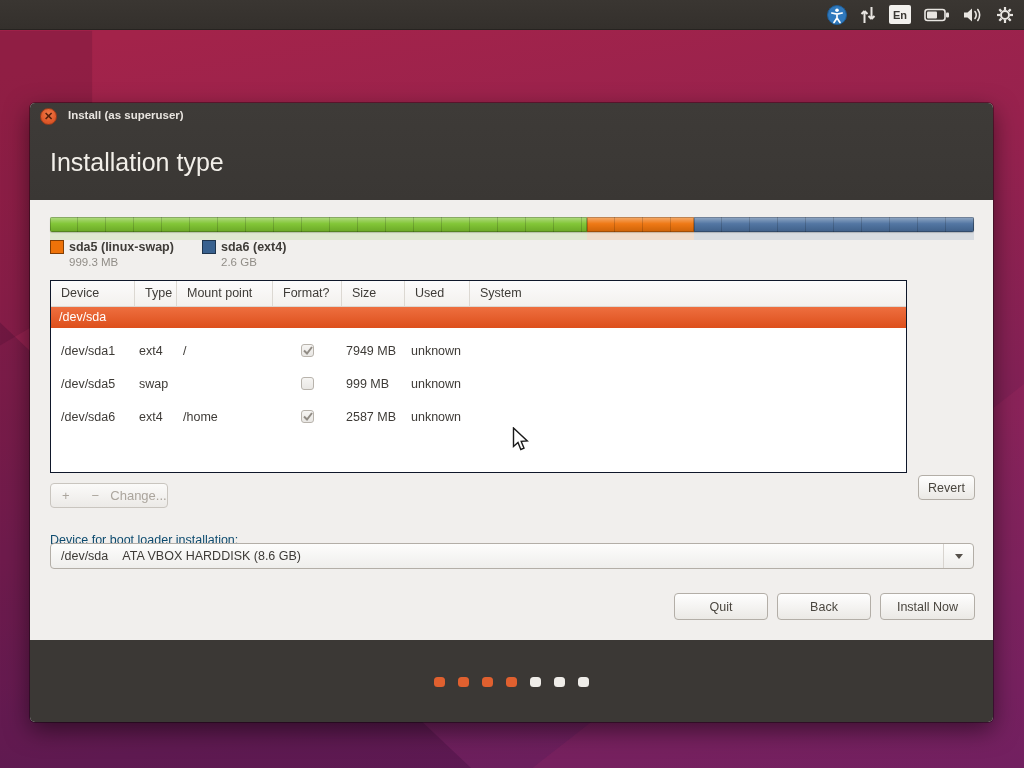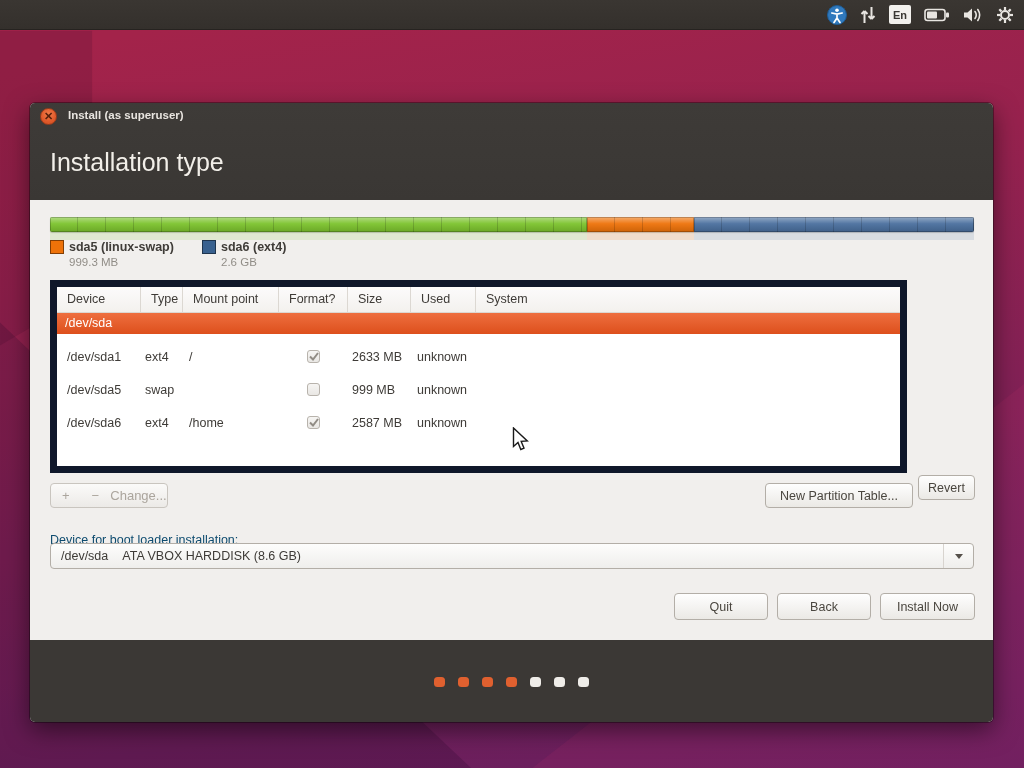--- a/index.html
+++ b/index.html
@@ -49,21 +49,21 @@
   
   .legend { position:absolute; left:20px; top:137px; display:flex; }
   .legend-item { display:flex; flex-direction:column; }
   .legend-top { display:flex; align-items:center; gap:5px; }
   .swatch { width:14px; height:14px; border:1px solid rgba(0,0,0,.45); }
   .legend-label { font-size:12.5px; font-weight:bold; color:#3f3c38; }
   .legend-size { font-size:11.5px; color:#918d87; margin-left:19px; margin-top:2px; }
 
   
   .ptable { position:absolute; left:20px; top:177px; width:857px; height:193px;
-            background:#fff; border:7px solid #0f172a; overflow:hidden; }
+            background:#fff; border:1px solid #0f172a; overflow:hidden; }
   .pt-grid { display:grid; grid-template-columns:84px 42px 96px 69px 63px 65px 1fr; }
   .pt-head { height:26px; background:linear-gradient(#fcfbfb,#f3f1ee); border-bottom:1px solid #dcd8d2; }
   .pt-head .hcell { font-size:12.5px; color:#3e3b37; padding:5px 0 0 10px; border-right:1px solid #dcd8d2; height:26px; }
   .pt-head .hcell:last-child { border-right:none; }
   .group-row { height:21px; background:linear-gradient(#ee6f3f,#dd4f1c); color:#fff;
                font-size:12.5px; padding:3px 0 0 8px; }
   .prow { height:21px; font-size:12.5px; color:#3e3b37; align-items:center;margin-top:12px; }
   .prow .c-dev { padding-left:10px; } .prow .c-type { padding-left:4px; }
   .prow .c-mount { padding-left:6px; } .prow .c-size { padding-left:4px; } .prow .c-used { padding-left:6px; }
   .cb { width:13px; height:13px; margin-left:28px; border-radius:3px; border:1px solid #b8b3ac;
@@ -204,21 +204,21 @@
           <div class="c-dev">/dev/sda1</div>
           <div class="c-type">ext4</div>
           <div class="c-mount">/</div>
           <div>
             <span class="cb">
               <svg width="10" height="9" viewBox="0 0 10 9">
                 <path d="M1 4.5 L4 7.5 L9 1" stroke="#918c85" stroke-width="2" fill="none"></path>
               </svg>
             </span>
           </div>
-          <div class="c-size">2633 MB</div>
+          <div class="c-size">7949 MB</div>
           <div class="c-used">unknown</div>
           <div></div>
         </div>
         <div class="pt-grid prow">
           <div class="c-dev">/dev/sda5</div>
           <div class="c-type">swap</div>
           <div class="c-mount"></div>
           <div>
             <span class="cb"></span>
           </div>
@@ -242,21 +242,20 @@
           <div></div>
         </div>
       </div>
   </div>
 
   <div class="btn-group">
     <div class="bg-add">+</div>
     <div class="bg-remove">−</div>
     <div class="bg-change">Change...</div>
   </div>
-  <div class="btn btn-newtable">New Partition Table...</div>
   <div class="btn btn-revert">Revert</div>
 
   <div class="boot-label">Device for boot loader installation:</div>
   <div class="combo">
     <span class="combo-dev">/dev/sda</span>
     <span class="combo-desc">ATA VBOX HARDDISK (8.6 GB)</span>
     <span class="combo-arrow-zone">
         <span class="tri-down"></span>
       </span>
   </div>

